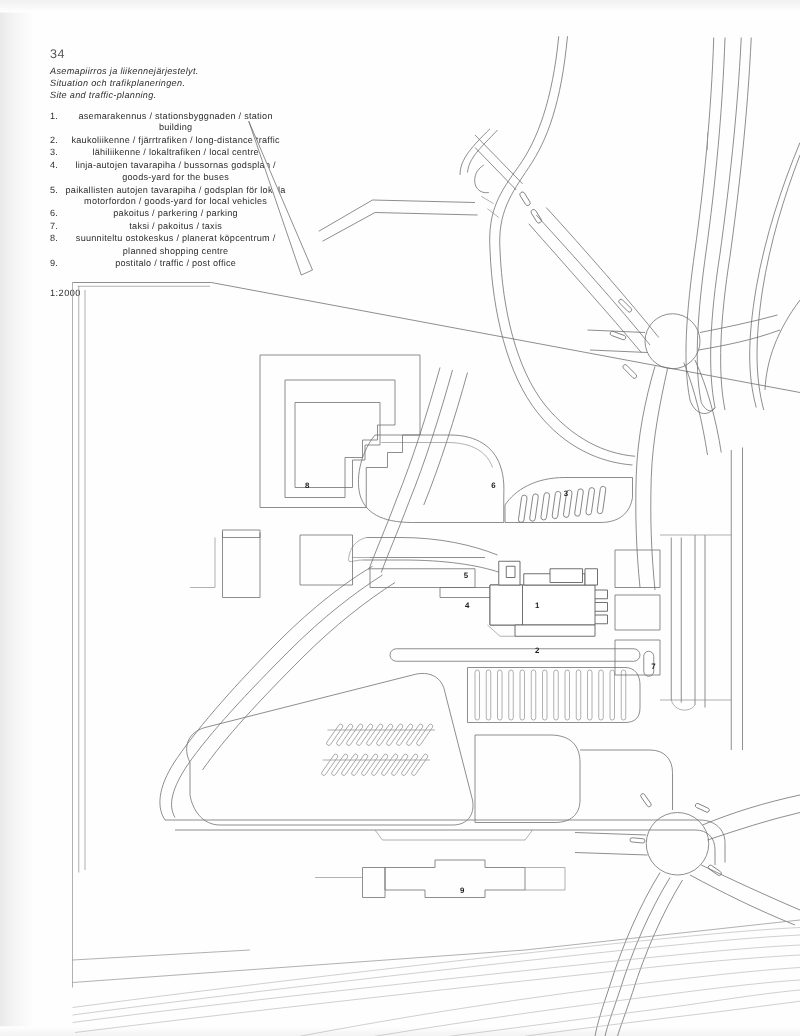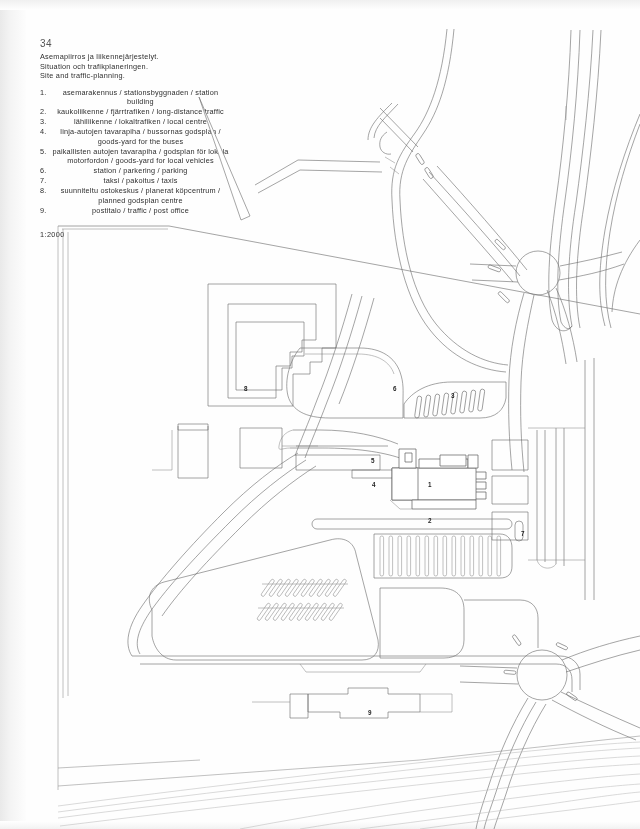--- a/index.html
+++ b/index.html
@@ -25,21 +25,21 @@
 
   
   #legend{
     position:absolute;left:40px;top:38px;width:190px;
     color:#2b2b2b;
   }
   .folio{
     font-size:10px;letter-spacing:.5px;color:#555;margin:0 0 3px 0;font-weight:400;
   }
   .title-line{
-    font-size:7.3px;line-height:9.6px;letter-spacing:.25px;color:#2e2e2e;white-space:nowrap;
+    font-size:7.3px;line-height:9.6px;letter-spacing:.25px;color:#2e2e2e;white-space:nowrap;font-style:italic;
   }
   .legend-list{
     list-style:none;margin:7px 0 0 0;padding:0;
   }
   .legend-list li{
     font-size:7.3px;line-height:9.5px;letter-spacing:.2px;color:#2e2e2e;
     display:flex;margin-bottom:.5px;
   }
   .li-num{width:11px;flex:0 0 11px;text-align:left;}
   .li-txt{flex:1 1 auto;text-align:center;}
@@ -89,29 +89,29 @@
     <li>
         <span class="li-num">4.</span>
         <span class="li-txt">linja-autojen tavarapiha / bussornas godsplan / goods-yard for the buses</span>
       </li>
     <li>
         <span class="li-num">5.</span>
         <span class="li-txt">paikallisten autojen tavarapiha / godsplan för lokala motorfordon / goods-yard for local vehicles</span>
       </li>
     <li>
         <span class="li-num">6.</span>
-        <span class="li-txt">station / parkering / parking</span>
+        <span class="li-txt">pakoitus / parkering / parking</span>
       </li>
     <li>
         <span class="li-num">7.</span>
         <span class="li-txt">taksi / pakoitus / taxis</span>
       </li>
     <li>
         <span class="li-num">8.</span>
-        <span class="li-txt">suunniteltu ostokeskus / planerat köpcentrum / planned godsplan centre</span>
+        <span class="li-txt">suunniteltu ostokeskus / planerat köpcentrum / planned shopping centre</span>
       </li>
     <li>
         <span class="li-num">9.</span>
         <span class="li-txt">postitalo / traffic / post office</span>
       </li>
   </ul>
 </div>
 <div class="scale">1:2000</div>
 
 <svg id="plan" viewBox="0 0 640 829">

